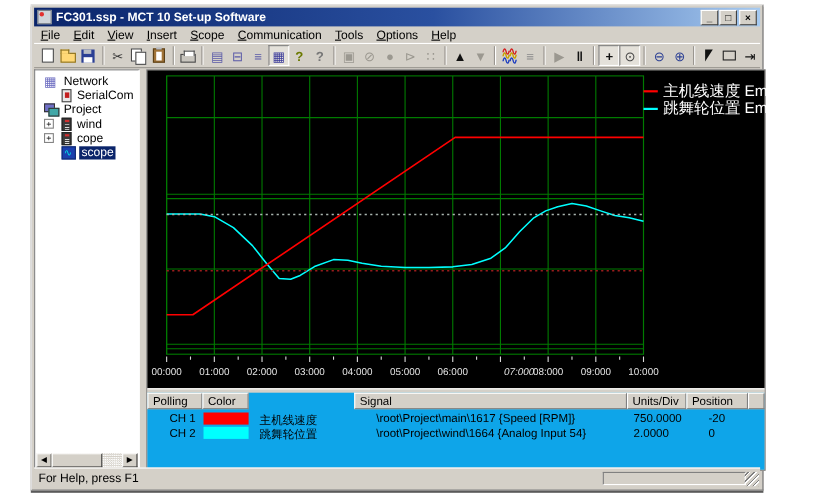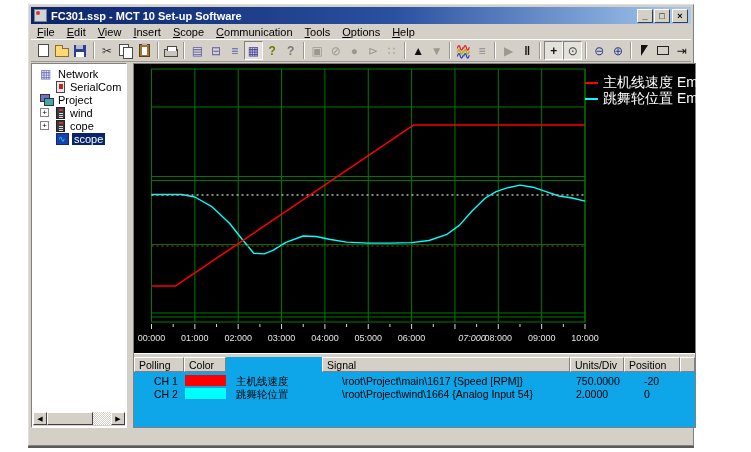--- a/index.html
+++ b/index.html
@@ -387,15 +387,20 @@
             <div class="td-cell" style="left: 0px; width: 50px; top: 31px;">CH 2</div>
             <div class="color-swatch" style="left: 51px; width: 41px; top: 31px; background: rgb(0, 255, 255);"></div>
             <div class="td-cell" style="left: 92px; width: 96px; top: 31px; padding-left: 10px;">跳舞轮位置</div>
             <div class="td-cell" style="left: 188px; width: 248px; top: 31px;">\root\Project\wind\1664 {Analog Input 54}</div>
             <div class="td-cell" style="left: 436px; width: 54px; top: 31px; padding-left: 6px;">2.0000</div>
             <div class="td-cell" style="left: 490px; width: 56px; top: 31px;">0</div>
           </div>
       </div>
     </div>
 
+    <div id="statusbar">
+      <span id="status-msg">For Help, press F1</span>
+      <span id="status-box"></span>
+      <span id="grip"></span>
+    </div>
 
   </div>
 </div>
 
 </body></html>

